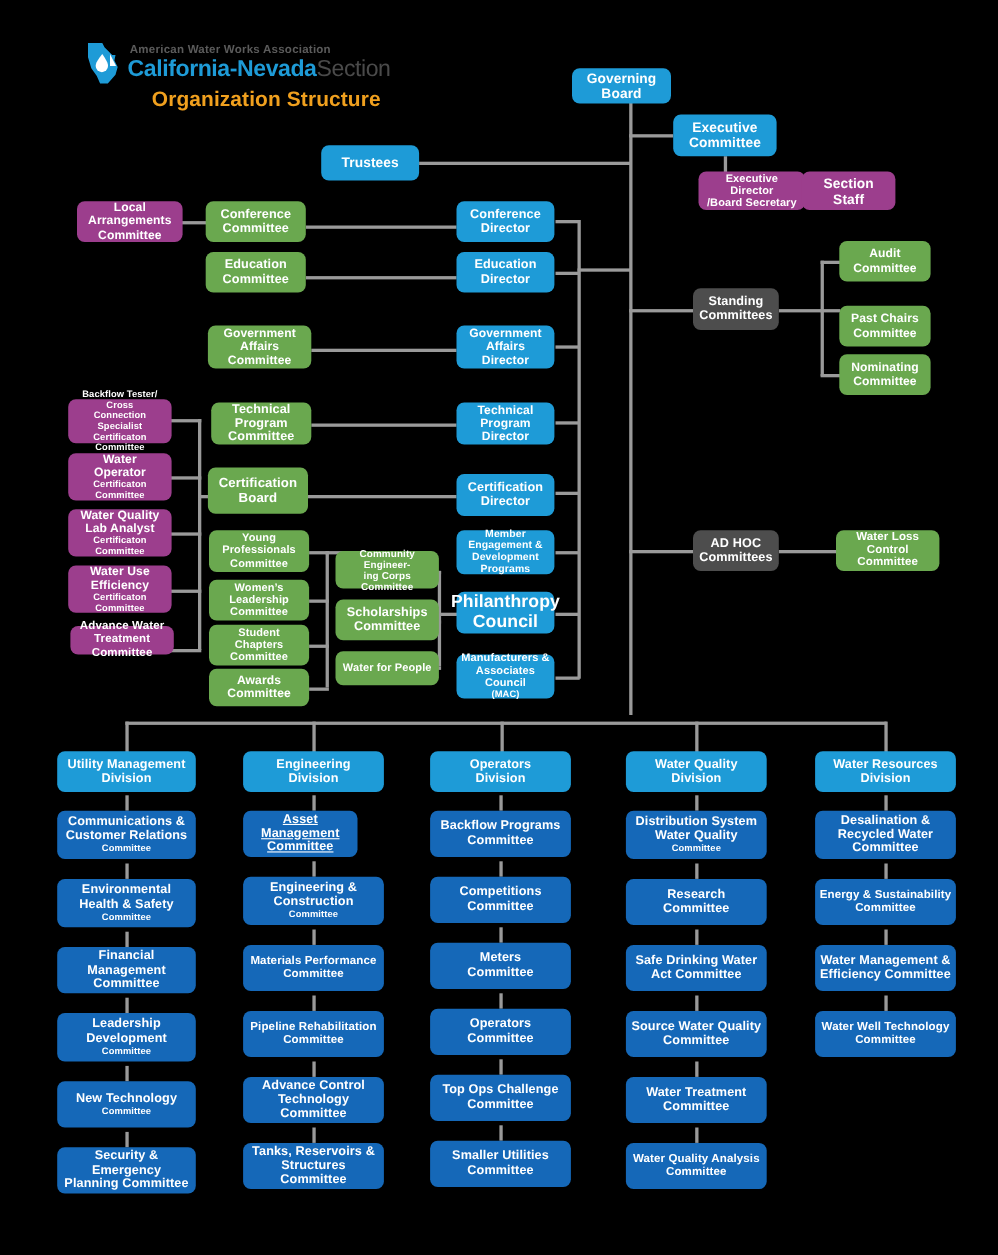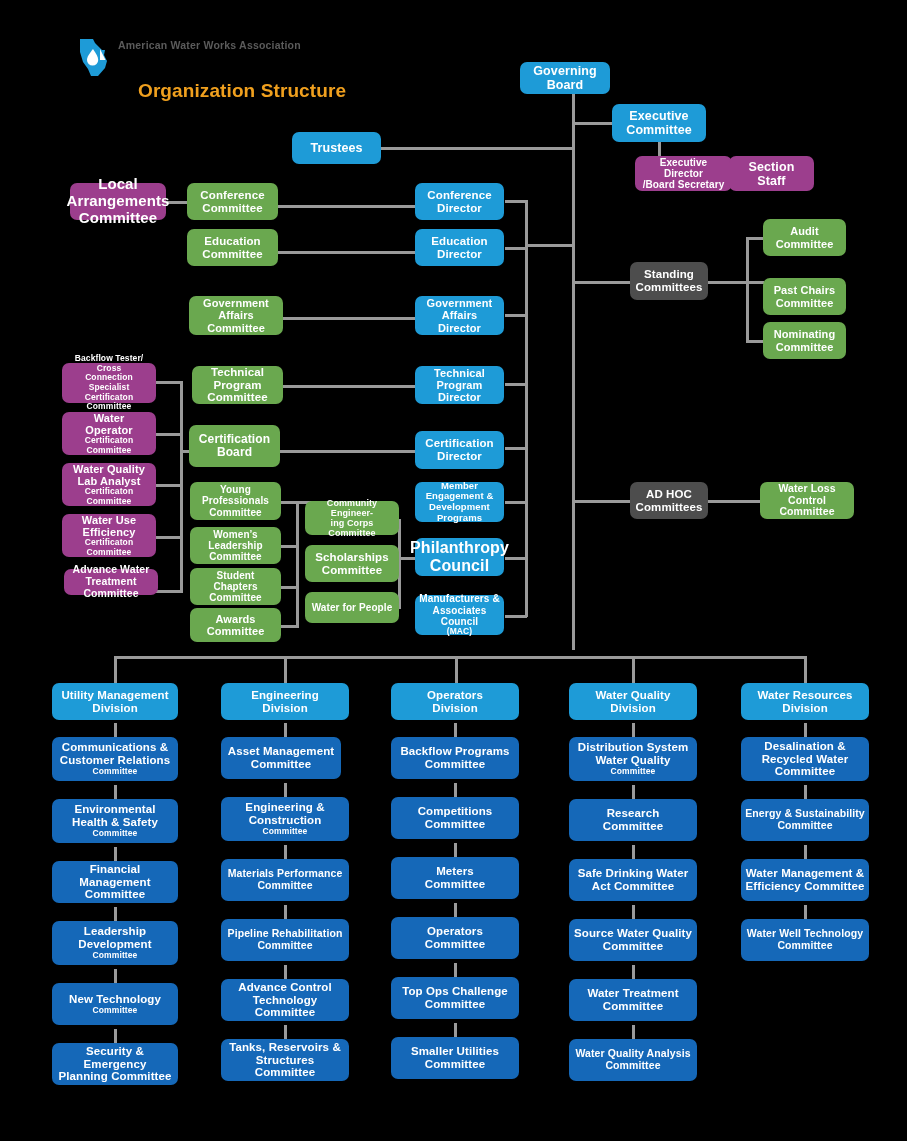--- a/index.html
+++ b/index.html
@@ -44,20 +44,23 @@
 
 <div id="canvas">
 
   <div id="logo">
     <svg id="logo-mark" viewBox="0 0 34 40" xmlns="http://www.w3.org/2000/svg">
       <path d="M2 1 L15 1 L17 5 L24 12 L27 12 L26 17 L29 23 L27 30 L20 38 L13 38 L10 31 L5 24 L2 14 Z" fill="#1e9bd7"></path>
       <path d="M15 11 C11 16 9 19 9 22 a5.6 5.6 0 0 0 11.2 0 C20.2 19 18.4 16 15 11 Z" fill="#ffffff"></path>
       <path d="M22 11 L27.5 22 L22 22 Z" fill="#ffffff"></path>
     </svg>
     <div id="logo-l1">American Water Works Association</div>
+    <div id="logo-l2">
+      <span class="cn">California-Nevada</span><span class="sec">Section</span>
+    </div>
     <div id="logo-sub">Organization Structure</div>
   </div>
 
   <div class="ln lnv" style="left:572px;top:92px;height:558px;"></div>
 
   <div class="ln lnh" style="left:572px;top:122px;width:40px;"></div>
 
   <div class="ln lnv" style="left:658px;top:142px;height:26px;"></div>
 
   <div class="ln lnh" style="left:702px;top:173px;width:28px;"></div>
@@ -159,21 +162,21 @@
 
   <div class="node grey" style="left:630px;top:482px;width:78px;height:37px;font-size:11.5px;">
     <span>AD HOC</span>
     <span>Committees</span>
   </div>
   <div class="node green" style="left:760px;top:482px;width:94px;height:37px;font-size:10.5px;">
     <span>Water Loss Control</span>
     <span>Committee</span>
   </div>
 
-  <div class="node purple" style="left:70px;top:183px;width:96px;height:37px;font-size:15px;">
+  <div class="node purple" style="left:70px;top:183px;width:96px;height:37px;font-size:11px;">
     <span>Local Arrangements</span>
     <span>Committee</span>
   </div>
   <div class="node green" style="left:187px;top:183px;width:91px;height:37px;font-size:11.5px;">
     <span>Conference</span>
     <span>Committee</span>
   </div>
   <div class="node blue" style="left:415px;top:183px;width:89px;height:37px;font-size:11.5px;">
     <span>Conference</span>
     <span>Director</span>
@@ -321,21 +324,21 @@
       <div class="ln lnv" style="left: 113.5px; top: 1029px; height: 14px;"></div>
       <div class="node blue-dk" style="left: 52px; top: 1043px; width: 126px; height: 42px; font-size: 11.5px;">
         <span>Security &amp; Emergency</span>
         <span>Planning Committee</span>
       </div>
       <div class="node div-hdr" style="left: 221px; top: 683px; width: 128px; height: 37px; font-size: 11.5px;">
         <span>Engineering</span>
         <span>Division</span>
       </div>
       <div class="ln lnv" style="left: 283.5px; top: 723px; height: 14px;"></div>
-      <div class="node blue-dk" style="left: 221px; top: 737px; width: 120px; height: 42px; font-size: 11.5px;">
+      <div class="node blue-dk" style="left: 221px; top: 737px; width: 104px; height: 42px; font-size: 11.5px; text-decoration: underline;">
         <span>Asset Management</span>
         <span>Committee</span>
       </div>
       <div class="ln lnv" style="left: 283.5px; top: 783px; height: 14px;"></div>
       <div class="node blue-dk" style="left: 221px; top: 797px; width: 128px; height: 44px; font-size: 11.5px;">
         <span>Engineering &amp;</span>
         <span>Construction</span>
         <span class="sub">Committee</span>
       </div>
       <div class="ln lnv" style="left: 283.5px; top: 845px; height: 14px;"></div>

